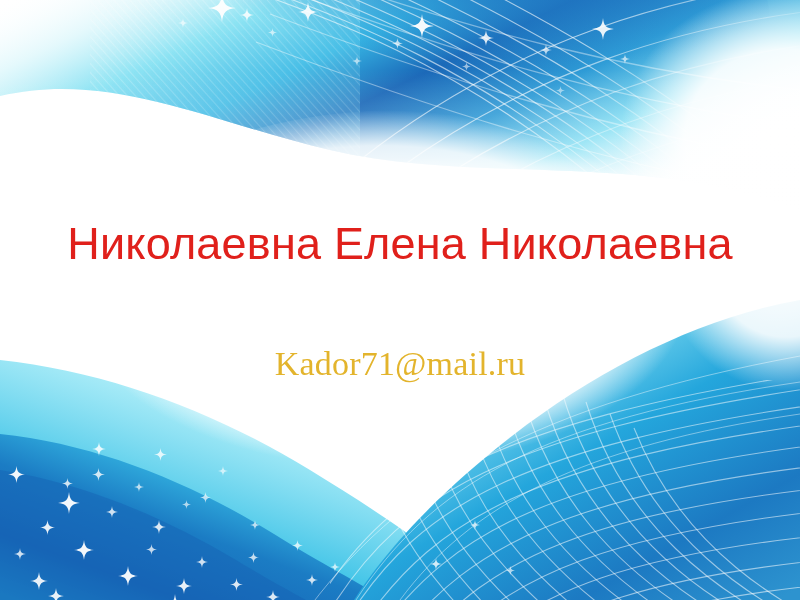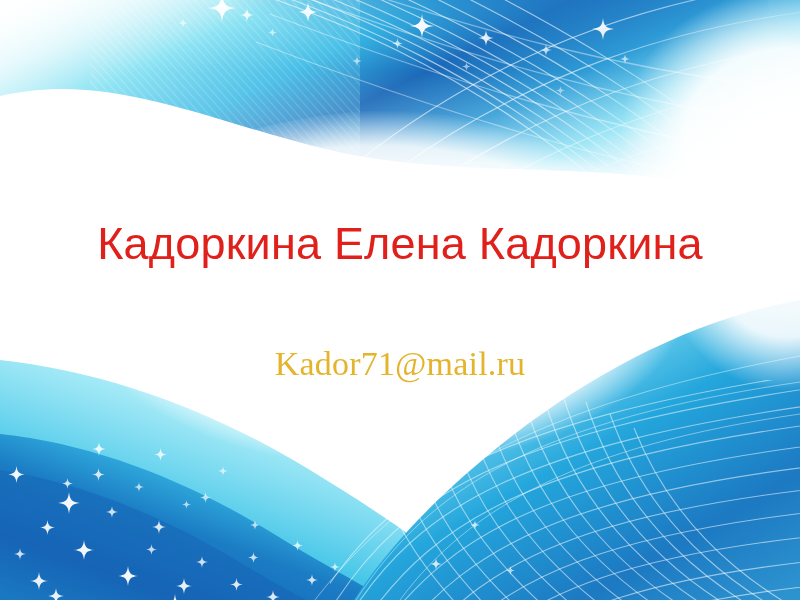--- a/index.html
+++ b/index.html
@@ -346,19 +346,19 @@
     </g>
 
     <ellipse cx="400" cy="300" rx="330" ry="190" fill="url(#gCenterWhite)"></ellipse>
     <rect x="0" y="120" width="280" height="300" fill="url(#gLeftWhite)"></rect>
     <rect x="520" y="130" width="280" height="300" fill="url(#gRightWhite)"></rect>
 
   </svg>
 
   <div id="content">
 
-    <div id="title-text" style="color:#E0201B;">Кадоркина Елена Кадоркина</div>
+    <div id="title-text" style="color:#E0201B;">Николаевна Елена Николаевна</div>
 
     <div id="email-text" style="color:#E3B42C;">Kador71@mail.ru</div>
 
   </div>
 
 </div>
 
 </body></html>

